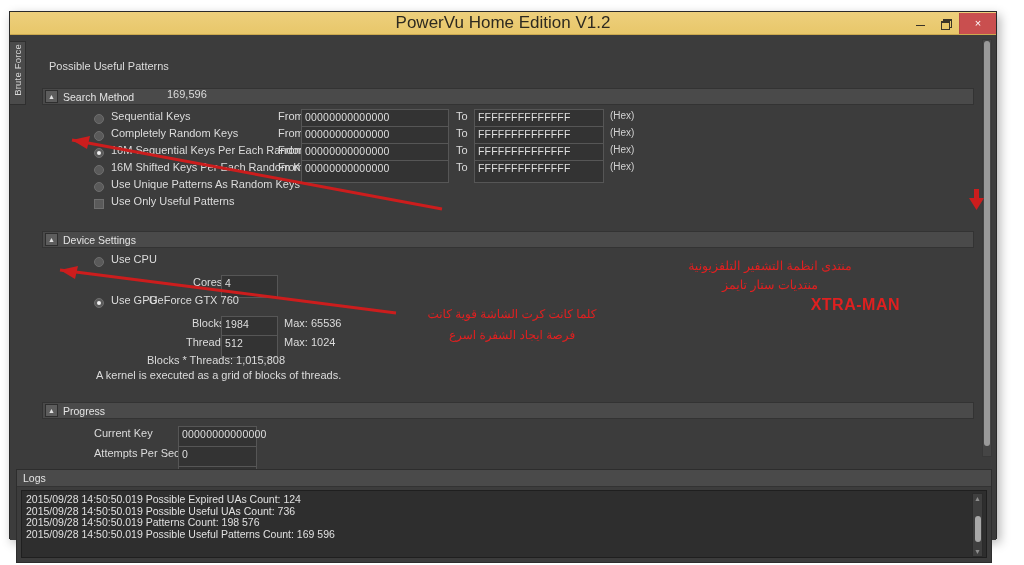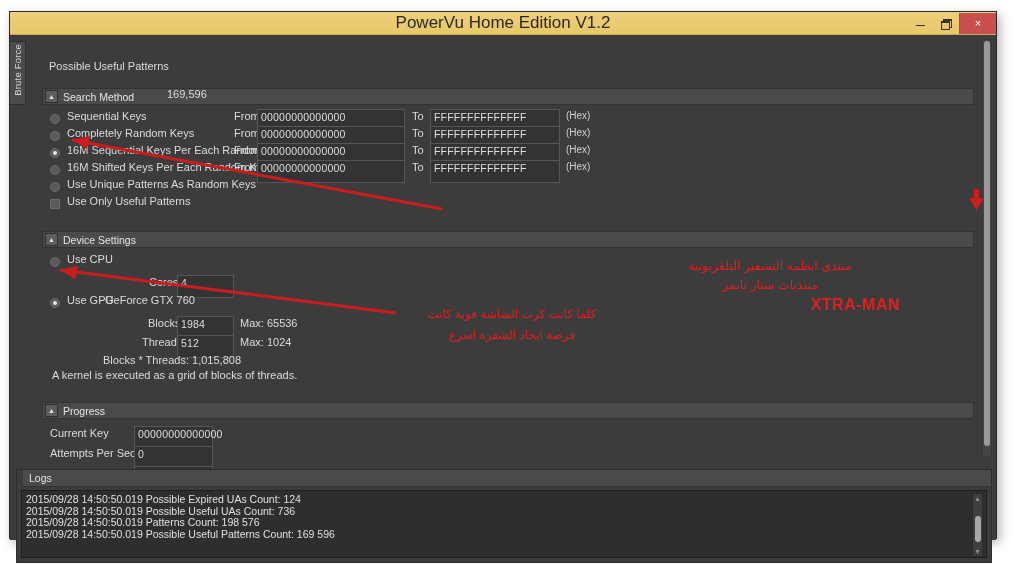--- a/index.html
+++ b/index.html
@@ -111,21 +111,21 @@
   }
   .collapse-box {
     width: 11px; height: 11px;
     background: #5d5d5d;
     border: 1px solid #2e2e2e;
     display: flex; align-items: center; justify-content: center;
     font-size: 7px; color: #e2e2e2; line-height: 1;
     margin-right: 5px;
   }
   .group-title { font-size: 10.5px; color: #e4e4e4; }
-  .group-body { padding: 6px 0 6px 0; }
+  .group-body { padding: 6px 0 6px 0; margin-left: 44px; }
 
   
   .row { position: relative; height: 17px; font-size: 11px; color: #dcdcdc; }
 
   .radio {
     position: absolute;
     width: 10px; height: 10px; border-radius: 50%;
     background: #5a5a5a;
     border: 1px solid #6e6e6e;
     box-sizing: border-box;
@@ -179,21 +179,20 @@
   }
 
   
   #logs {
     position: absolute;
     left: 6px; top: 434px;
     width: 976px; height: 94px;
     background: #3c3c3c;
     border: 1px solid #2d2d2d;
     box-sizing: border-box;
-    padding-left: 6px;
   }
   #logs-header {
     height: 16px; background: #4a4a4a;
     border-bottom: 1px solid #333;
     display: flex; align-items: center; padding-left: 6px;
   }
   #logs-title { font-size: 10.5px; color: #e4e4e4; }
   #logs-box {
     position: absolute; left: 4px; top: 20px;
     width: 966px; height: 68px;

